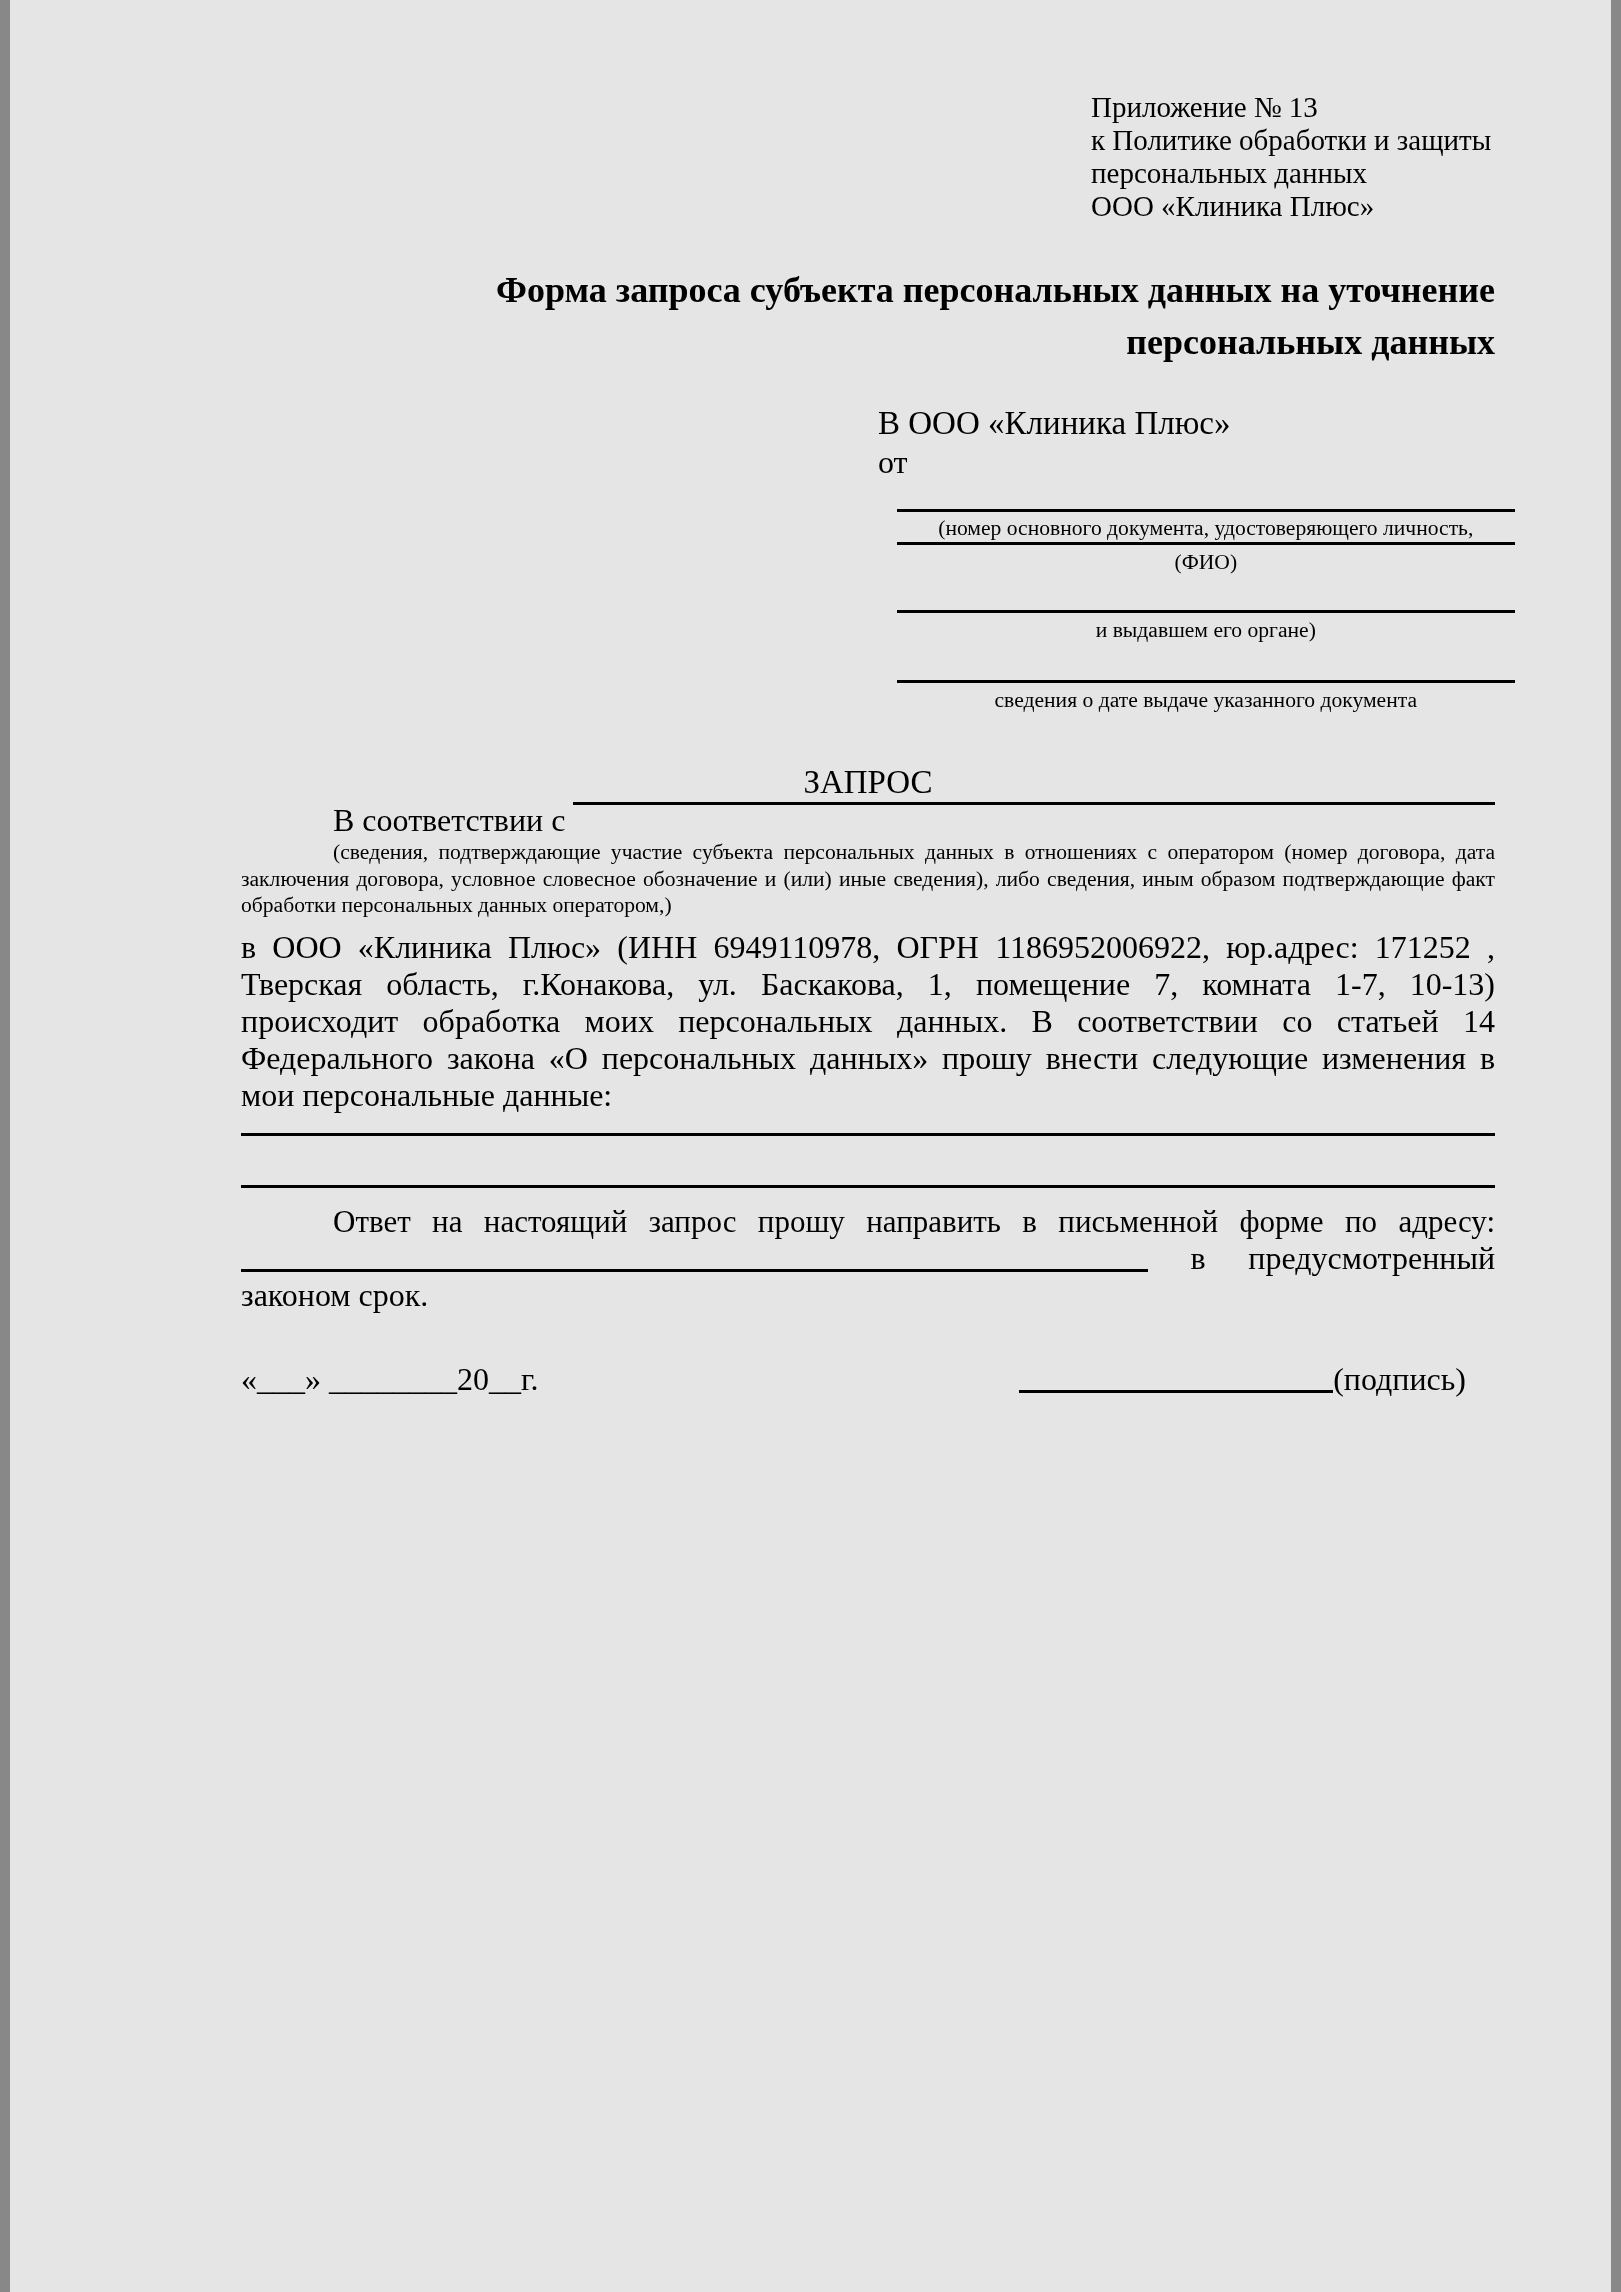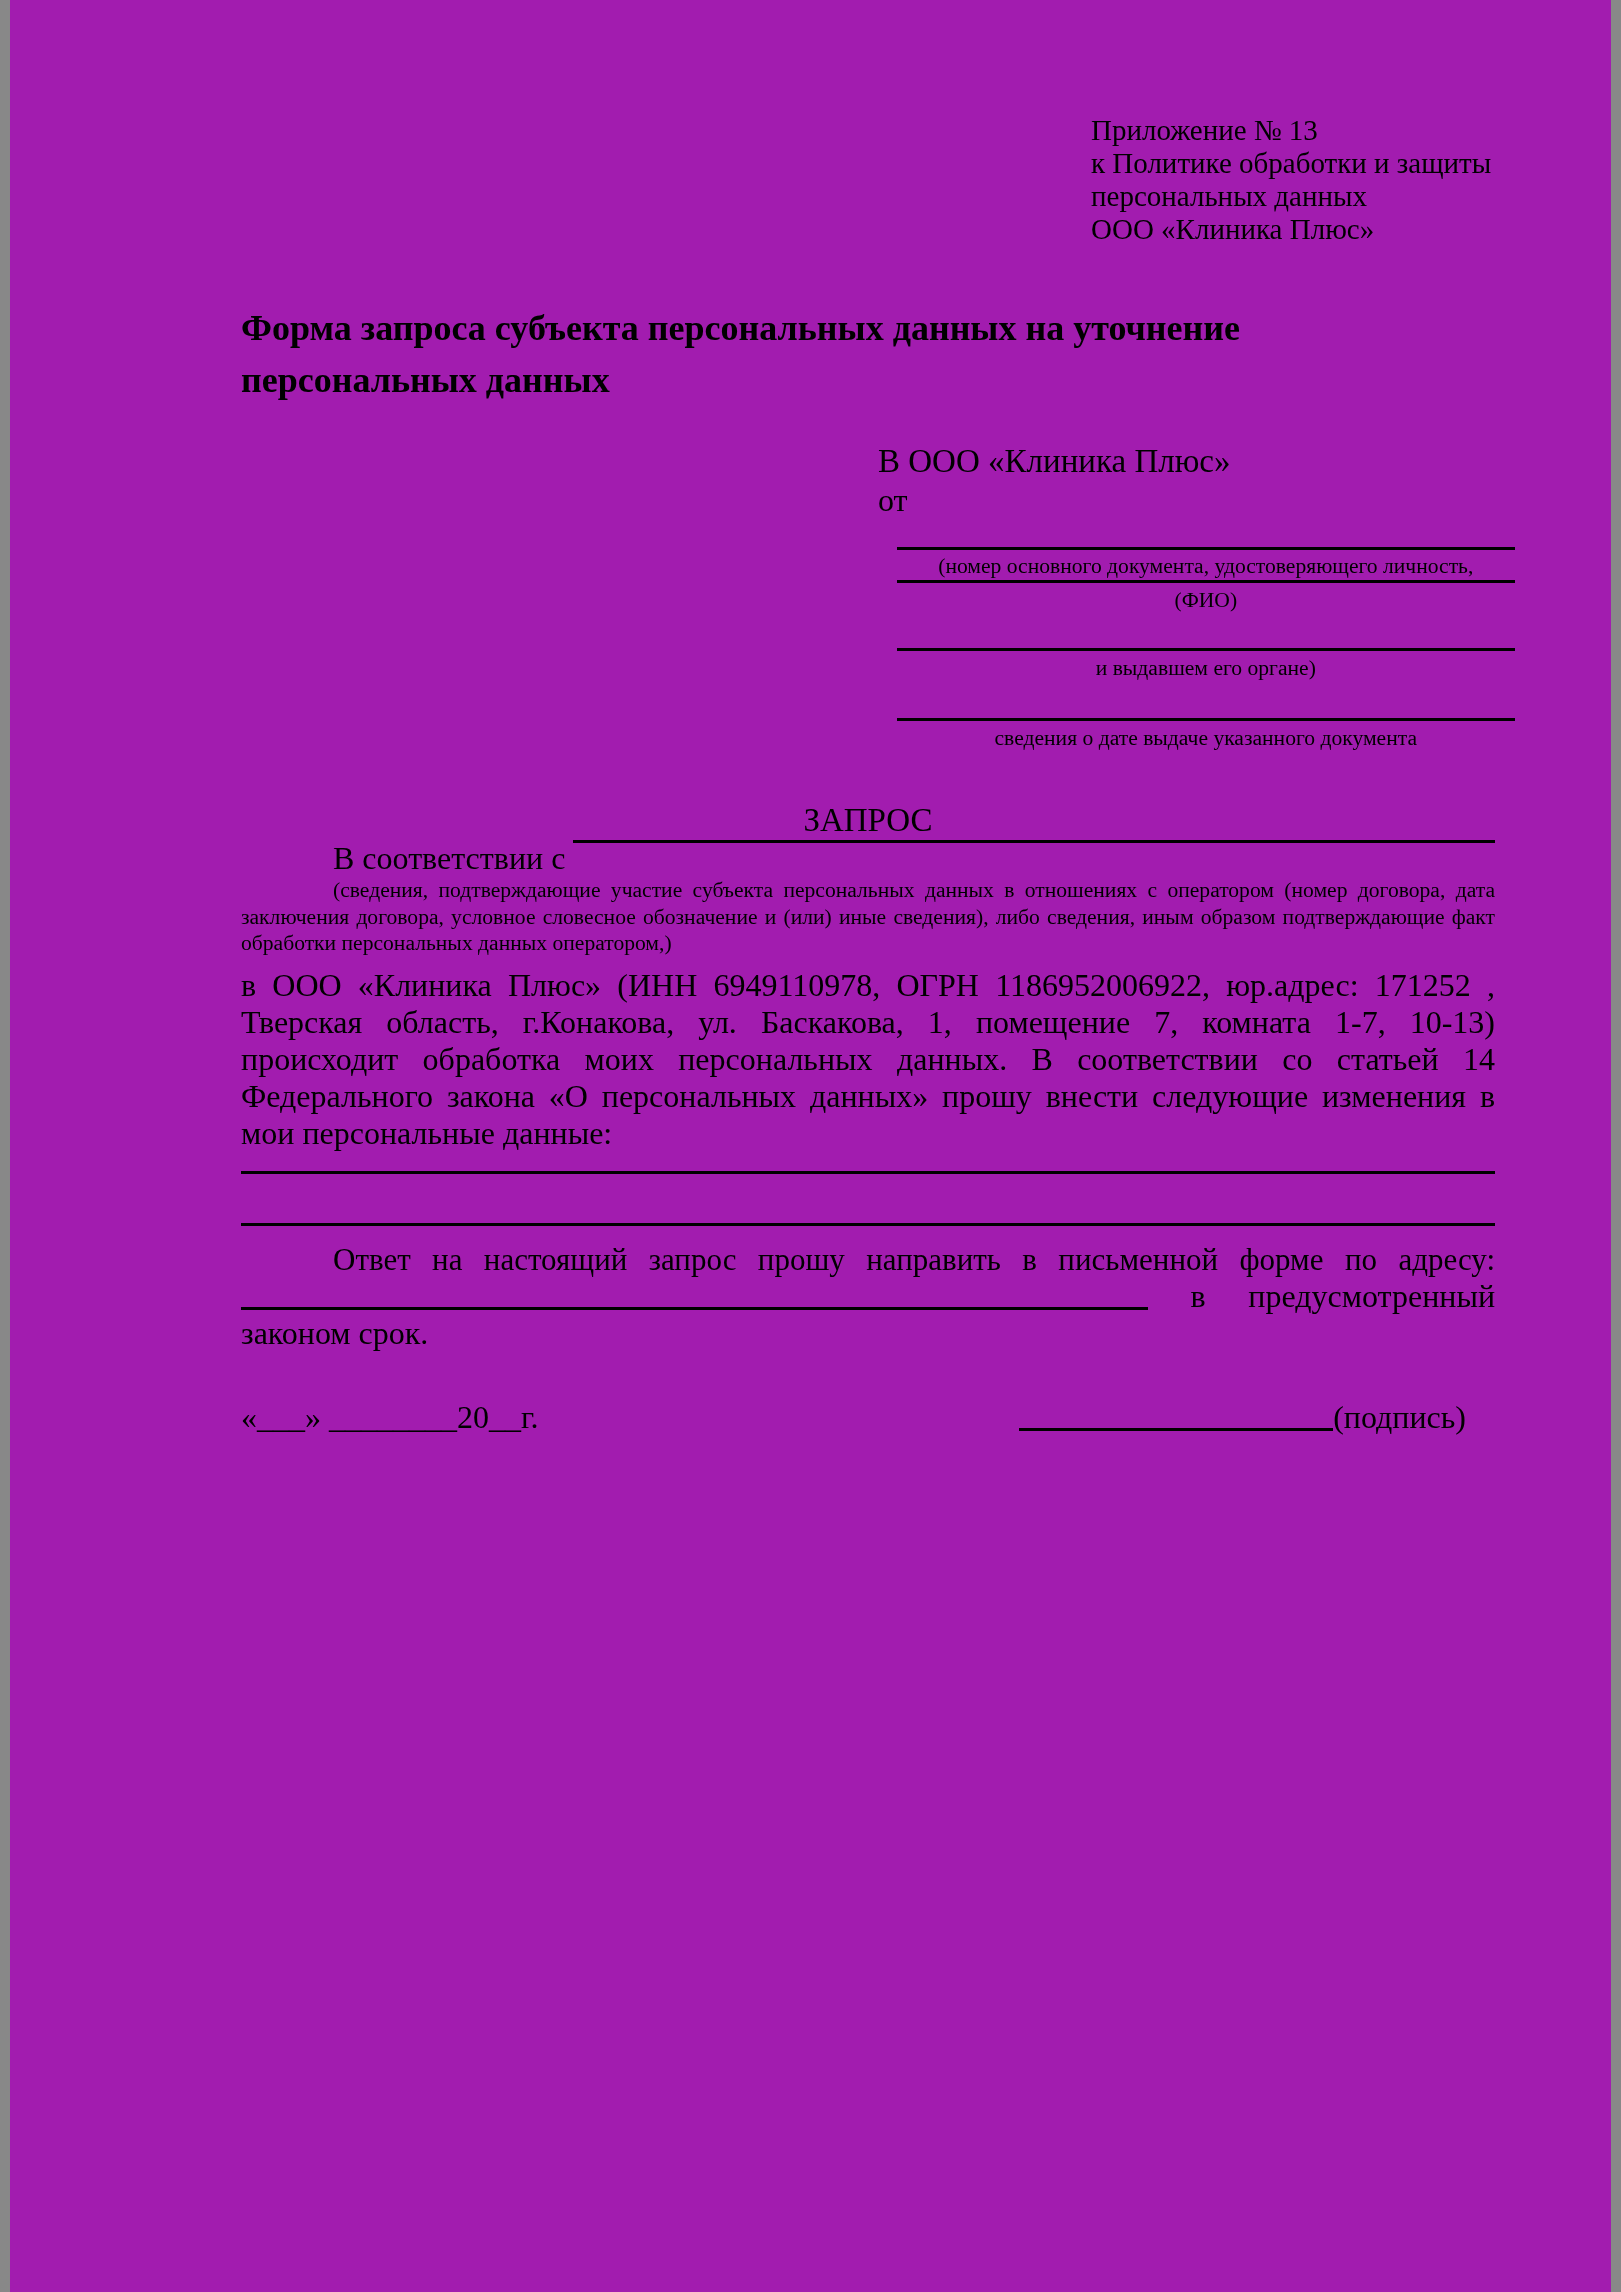--- a/index.html
+++ b/index.html
@@ -1,33 +1,33 @@
 <!DOCTYPE html>
 <html><head>
 <meta charset="utf-8">
 <style>
   html, body { margin: 0; padding: 0; background: #888; }
   .page {
     position: relative;
     width: 1601px;
     height: 2293px;
     margin: 0 auto;
-    background: #a21caf;
+    background: #e5e5e5;
     color: #000000;
     font-family: "Liberation Serif", "DejaVu Serif", serif;
     box-sizing: border-box;
-    padding: 114px 116px 0 231px;
+    padding: 91px 116px 0 231px;
     overflow: hidden;
   }
 
   
   .appendix { margin-left: 850px; font-size: 29px; line-height: 33px; }
 
   
-  .doc-title { margin-top: 56px; font-weight: bold; font-size: 36px; line-height: 52px; text-align: left; }
+  .doc-title { margin-top: 41px; font-weight: bold; font-size: 36px; line-height: 52px; text-align: right; }
 
   
   .addressee { margin-top: 35px; margin-left: 637px; width: 637px; }
   .addr-to   { font-size: 33px; line-height: 40px; white-space: nowrap; }
   .addr-from { font-size: 32px; line-height: 39px; }
   .field-line { border-bottom: 3.9px solid #000; margin-left: 18.6px; }
   .field-cap  { font-size: 21.6px; line-height: 25.5px; margin-top: 4.9px; padding-left: 18.6px; text-align: center; }
   .addr-field.gap-sm { margin-top: 26.5px; }
   .addr-field.gap-lg { margin-top: 36px; }
   .addr-field.gap-lg2 { margin-top: 35px; }

